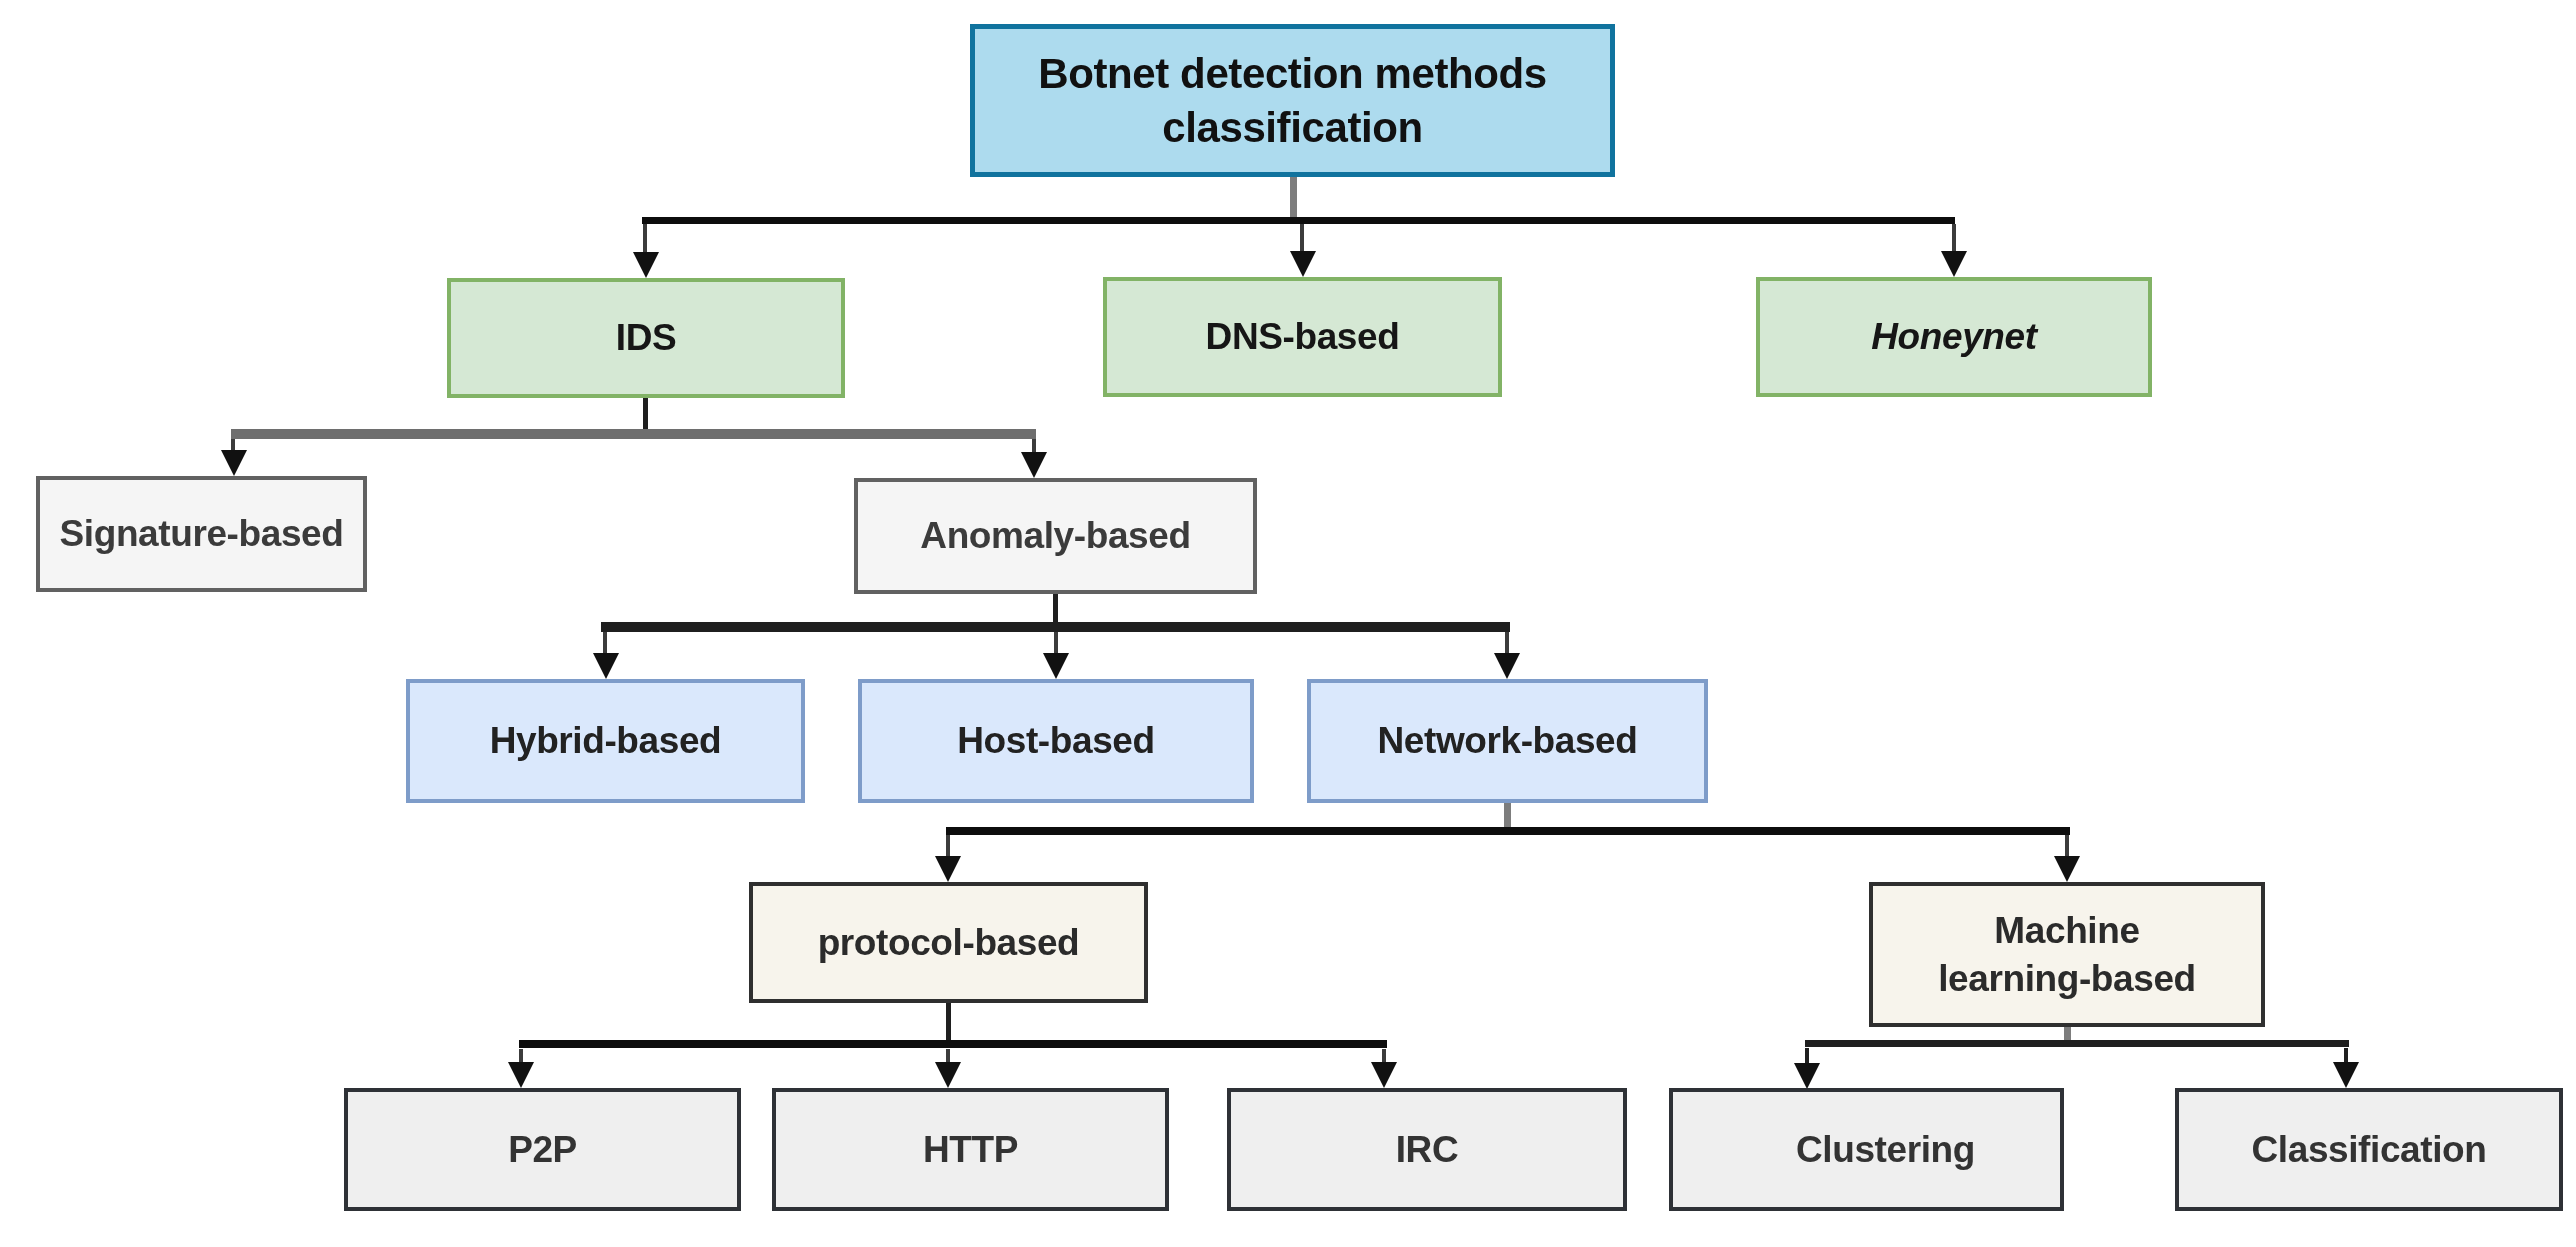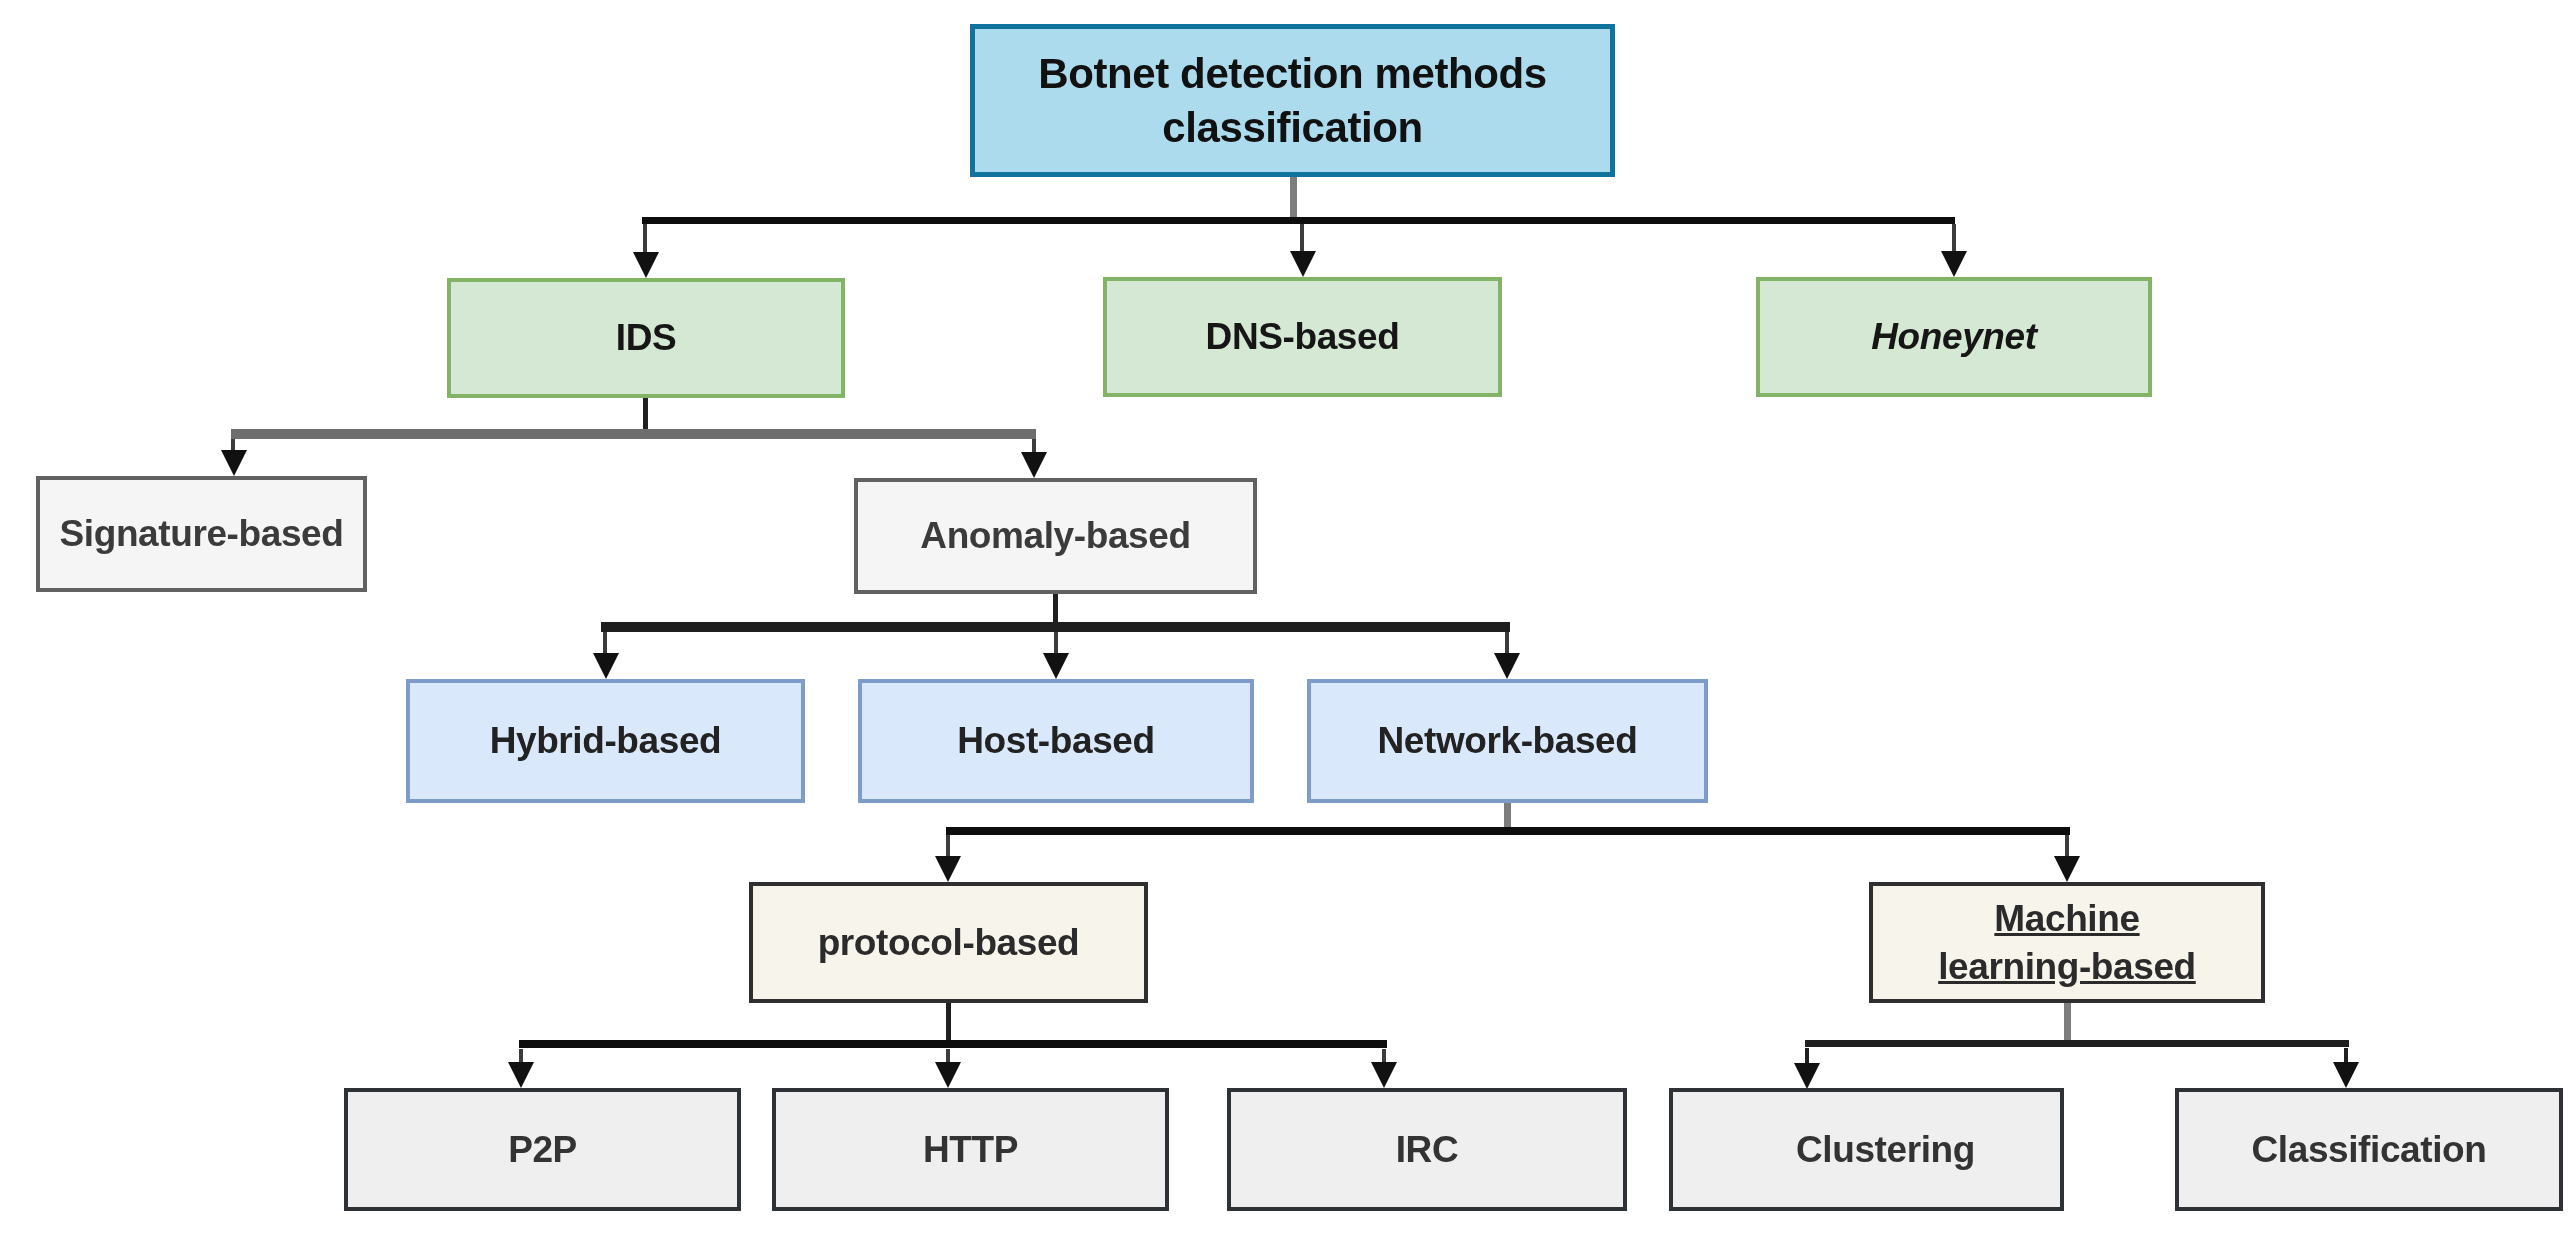--- a/index.html
+++ b/index.html
@@ -37,21 +37,21 @@
   #root          {left:970px;top:24.4px;  width:645px;height:153px;}
   #ids           {left:447px; top:278px; width:398px;height:120px;text-align:center;}
   #dns           {left:1103px;top:277px; width:399px;height:120px;}
   #honeynet      {left:1756px;top:277px; width:396px;height:120px;font-style:italic;}
   #signature     {left:36px;  top:476px; width:331px;height:116px;}
   #anomaly       {left:854px;top:478px; width:403px;height:116px;}
   #hybrid        {left:406px; top:679px; width:399px;height:124px;}
   #host          {left:858px;top:679px; width:396px;height:124px;}
   #network       {left:1307px;top:679px; width:401px;height:124px;}
   #protocol      {left:749px; top:882px;width:399px;height:121px;}
-  #ml            {left:1869px;top:882px;width:396px;height:121px;text-decoration:underline;}
+  #ml            {left:1869px;top:882px;width:396px;height:145px;}
   #p2p           {left:322px; top:1088px;width:397px;height:123px;}
   #http          {left:750px; top:1088px;width:397px;height:123px;}
   #irc           {left:1205px;top:1088px;width:400px;height:123px;}
   #clustering    {left:1647px;top:1088px;width:395px;height:123px;padding-left:38px;}
   #classification{left:2153px;top:1088px;width:388px;height:123px;}
 
   
   .line{position:absolute;}
   .arrow{
     position:absolute;width:0;height:0;

